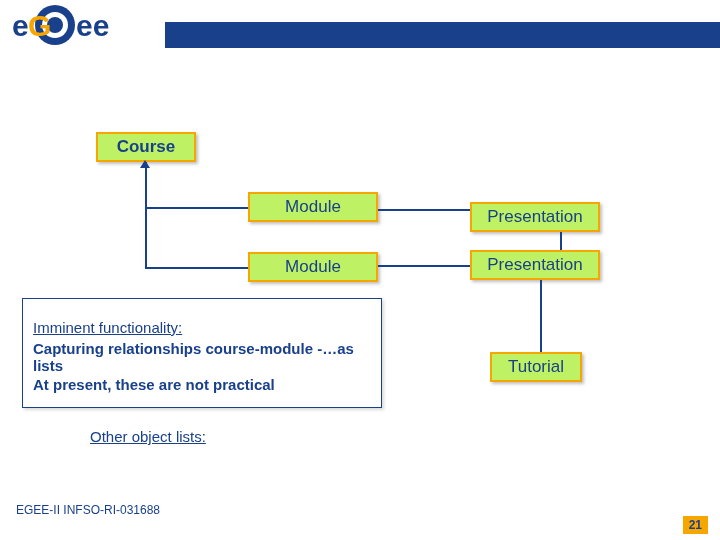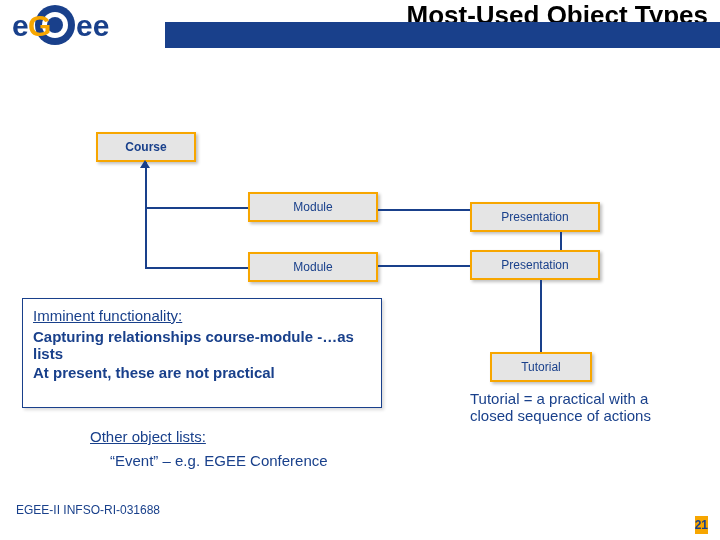--- a/index.html
+++ b/index.html
@@ -3,55 +3,54 @@
 <meta charset="utf-8">
 <style>
 *{margin:0;padding:0;box-sizing:border-box}
 body{width:720px;height:540px;background:#fff;font-family:Arial,Helvetica,sans-serif;position:relative;overflow:hidden}
 .header{position:relative;height:52px;background:#fff}
 .logo{position:absolute;left:10px;top:4px;width:150px;height:42px}
 .title-bar{position:absolute;left:165px;top:22px;right:0;height:26px;background:#19408b}
 .title{position:absolute;left:280px;top:0;right:12px;color:#000;font-size:26px;font-weight:bold;text-align:right}
 .tagline{position:absolute;left:172px;top:26px;color:#fff;font-size:9px}
 .slide{position:absolute;left:0;top:52px;right:0;bottom:0}
-.box{position:absolute;border:2px solid #f7a600;background:#e5e5e5;color:#19408b;font-size:12px;text-align:center;display:flex;align-items:center;justify-content:center;box-shadow:2px 2px 3px rgba(0,0,0,.25)}
+.box{position:absolute;border:2px solid #f7a600;background:#bef264;color:#19408b;font-size:17px;text-align:center;display:flex;align-items:center;justify-content:center;box-shadow:2px 2px 3px rgba(0,0,0,.25)}
 .course{left:96px;top:80px;width:100px;height:30px;font-weight:bold}
 .module1{left:248px;top:140px;width:130px;height:30px}
 .module2{left:248px;top:200px;width:130px;height:30px}
 .pres1{left:470px;top:150px;width:130px;height:30px}
 .pres2{left:470px;top:198px;width:130px;height:30px}
-.tut{left:490px;top:300px;width:102px;height:30px}
-.note{position:absolute;left:22px;top:246px;width:360px;height:110px;border:1px solid #19408b;padding:8px 10px;color:#19408b;font-size:15px;box-shadow:2px 2px 3px rgba(0,0,0,.15)}
+.tut{left:490px;top:300px;width:92px;height:30px}
+.note{position:absolute;left:22px;top:246px;width:360px;height:110px;border:1px solid #19408b;padding:20px 10px;color:#19408b;font-size:15px;box-shadow:2px 2px 3px rgba(0,0,0,.15)}
 .note .head{text-decoration:underline;margin-bottom:4px}
 .note .line2{margin-bottom:2px}
 .tutdesc{position:absolute;left:470px;top:338px;width:200px;color:#19408b;font-size:15px}
 .other{position:absolute;left:90px;top:376px;color:#19408b;font-size:15px;text-decoration:underline}
 .event{position:absolute;left:110px;top:400px;color:#19408b;font-size:15px}
 .foot-l{position:absolute;left:16px;bottom:23px;color:#19408b;font-size:12px}
-.foot-r{position:absolute;right:12px;bottom:6px;background:#f7a600;color:#19408b;font-size:12px;font-weight:bold;padding:2px 0}
+.foot-r{position:absolute;right:12px;bottom:6px;background:#f7a600;color:#19408b;font-size:12px;font-weight:bold;padding:2px 6px}
 .conn{position:absolute;background:#19408b}
 .conn.v{width:2px}
 .conn.h{height:2px}
 .arrow-up{position:absolute;width:0;height:0;border-left:5px solid transparent;border-right:5px solid transparent;border-bottom:8px solid #19408b}
 </style>
 </head>
 <body>
 
 <div class="header">
   <div class="logo">
     <svg viewBox="0 0 150 42" width="150" height="42">
       <circle cx="45" cy="21" r="20" fill="#19408b"></circle>
       <circle cx="45" cy="21" r="13" fill="#fff"></circle>
       <circle cx="45" cy="21" r="8" fill="#19408b"></circle>
       <text x="2" y="32" font-family="Arial" font-size="30" font-weight="bold" fill="#19408b">e</text>
       <text x="66" y="32" font-family="Arial" font-size="30" font-weight="bold" fill="#19408b">ee</text>
       <text x="18" y="32" font-family="Arial" font-size="30" font-weight="bold" fill="#f7a600">G</text>
     </svg>
   </div>
-  <div class="title">Most-Used Object Types</div>
   <div class="title-bar">
     <div class="tagline">Enabling Grids for E-sciencE</div>
   </div>
 </div>
 
 <div class="slide">
 
   <div class="box course">Course</div>
   <div class="box module1">Module</div>
   <div class="box module2">Module</div>
@@ -73,20 +72,18 @@
   <div class="note">
     <div class="head">Imminent functionality:</div>
     <div class="line2">
       <b>Capturing relationships course-module -…as lists</b>
     </div>
     <div>
       <b>At present, these are not practical</b>
     </div>
   </div>
 
-  <div class="tutdesc">Tutorial = a practical with a closed sequence of actions</div>
 
   <div class="other">Other object lists:</div>
-  <div class="event">“Event” – e.g. EGEE Conference</div>
 
   <div class="foot-l">EGEE-II INFSO-RI-031688</div>
   <div class="foot-r">21</div>
 </div>
 
 </body></html>

